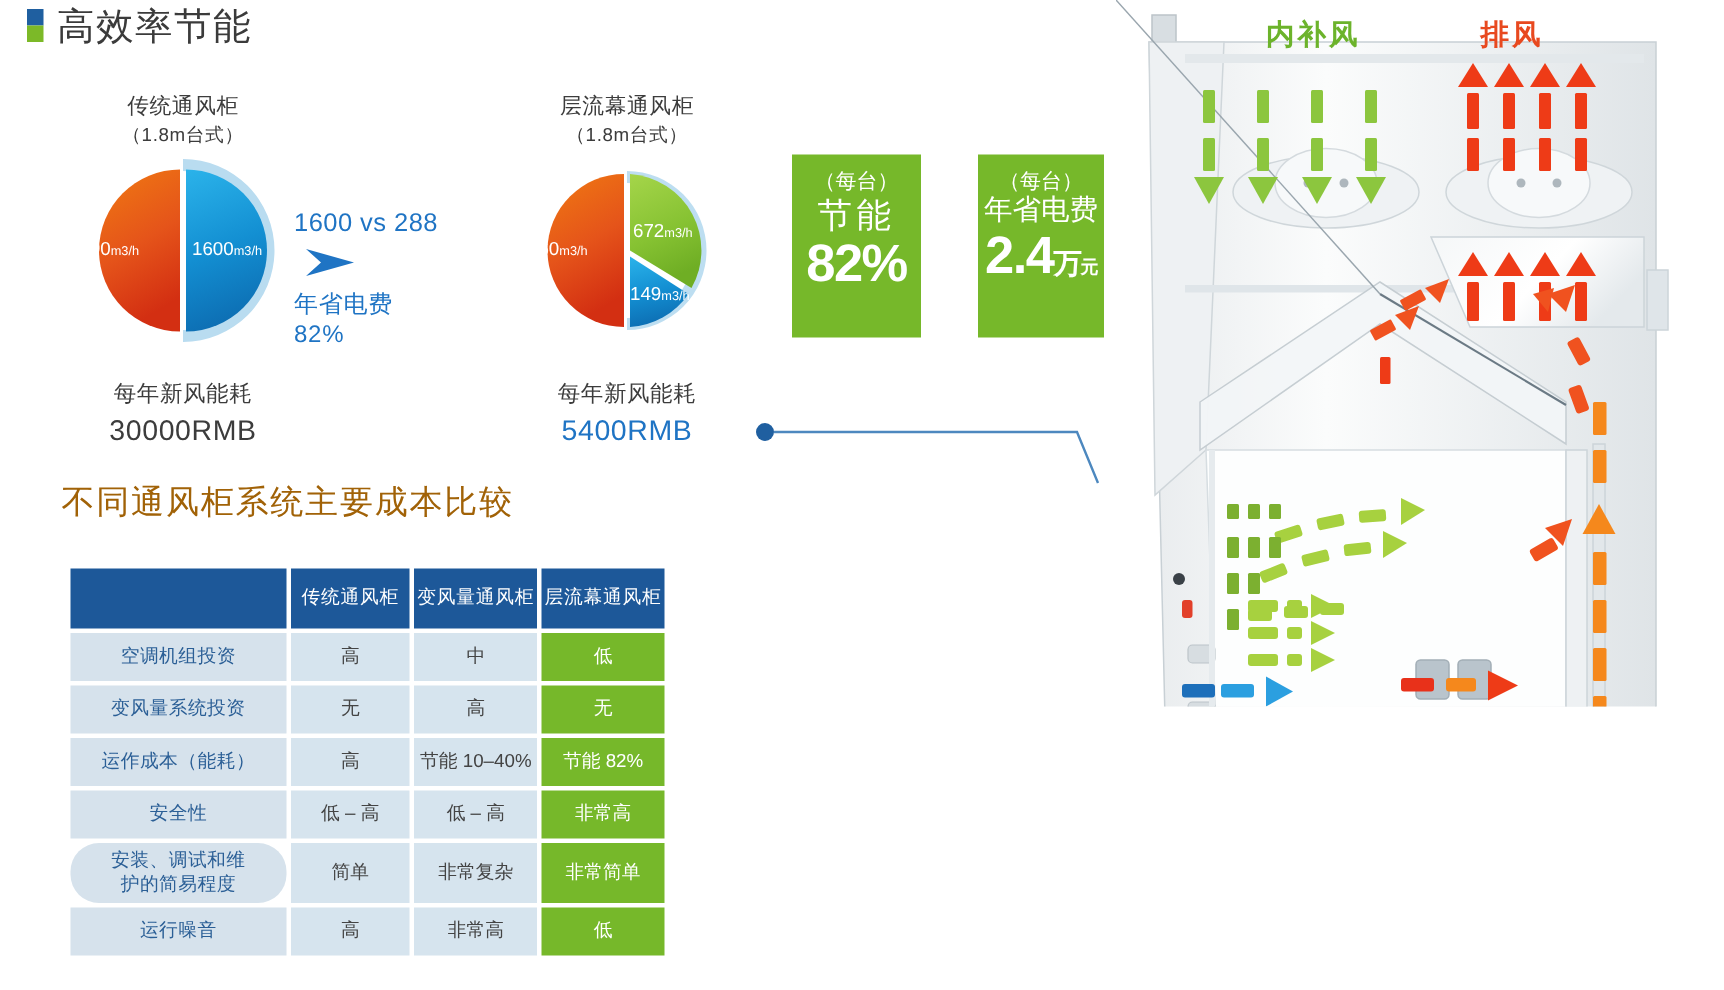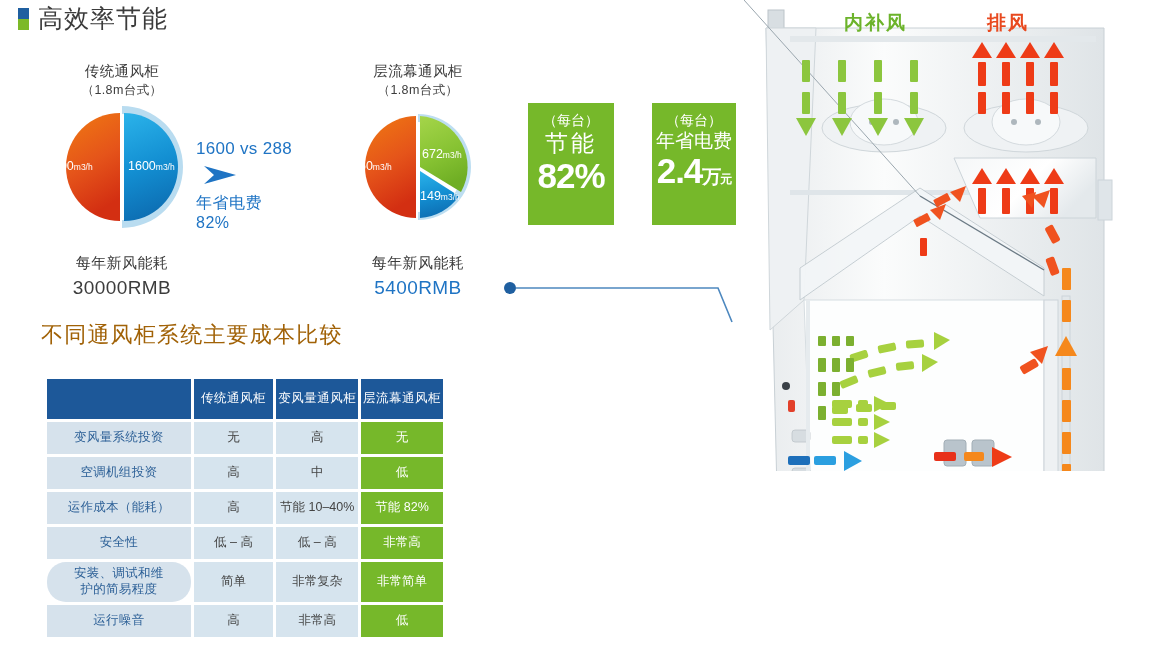--- a/index.html
+++ b/index.html
@@ -6,21 +6,21 @@
   body{
     width:1149px;height:660px;
     background:#ffffff;
     font-family:"Liberation Sans","DejaVu Sans",sans-serif;
     overflow:hidden;
     position:relative;
   }
   .page{position:relative;width:1149px;height:660px;}
 
   
-  .hdr{position:absolute;left:18px;top:6px;display:flex;align-items:center;gap:9px;}
+  .hdr{position:absolute;left:18px;top:6px;display:flex;gap:9px;}
   .hdr-mark{width:11px;height:22px;display:flex;flex-direction:column;}
   .hdr-mark .a{flex:1;background:#1f5fa0;}
   .hdr-mark .b{flex:1;background:#7cb928;}
   .hdr-title{font-size:25px;color:#3b3b3b;letter-spacing:1px;font-weight:400;line-height:1;}
 
   
   .leftcol{position:absolute;left:0;top:0;width:760px;height:660px;}
 
   .pie-block{position:absolute;text-align:center;}
   .pie-cap{font-size:14.5px;color:#3c3c3c;line-height:1.35;letter-spacing:.4px;}
@@ -208,30 +208,30 @@
       <thead>
         <tr>
           <th class="blank"></th>
           <th>传统通风柜</th>
           <th>变风量通风柜</th>
           <th>层流幕通风柜</th>
         </tr>
       </thead>
       <tbody>
         <tr>
+          <td class="rowlab">空调机组投资</td>
+          <td class="cell">高</td>
+          <td class="cell">中</td>
+          <td class="hl">低</td>
+        </tr>
+        <tr>
           <td class="rowlab">变风量系统投资</td>
           <td class="cell">无</td>
           <td class="cell">高</td>
           <td class="hl">无</td>
-        </tr>
-        <tr>
-          <td class="rowlab">空调机组投资</td>
-          <td class="cell">高</td>
-          <td class="cell">中</td>
-          <td class="hl">低</td>
         </tr>
         <tr>
           <td class="rowlab">运作成本（能耗）</td>
           <td class="cell">高</td>
           <td class="cell">节能 10–40%</td>
           <td class="hl">节能 82%</td>
         </tr>
         <tr>
           <td class="rowlab">安全性</td>
           <td class="cell">低 – 高</td>

